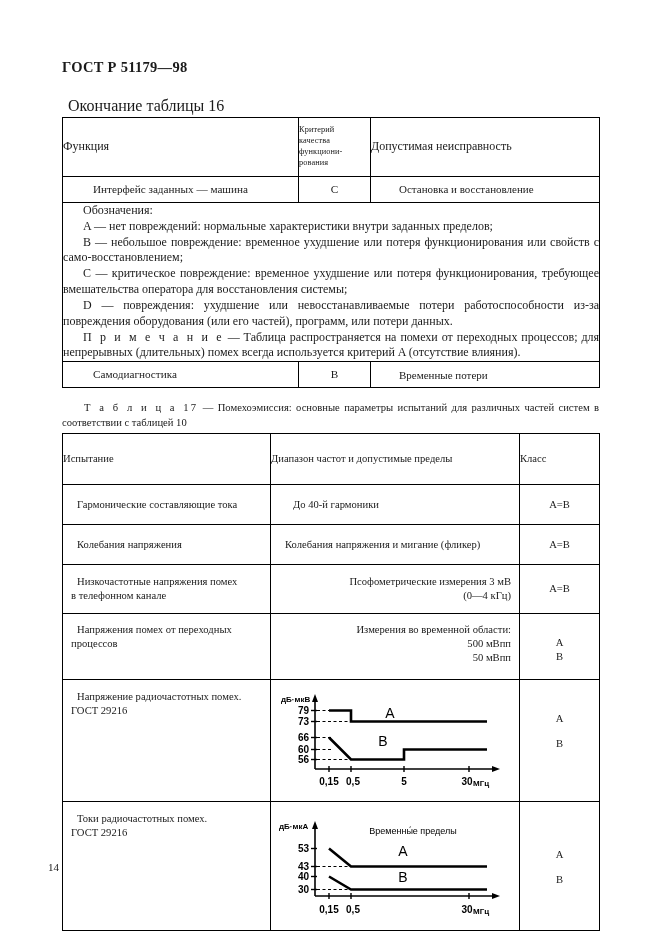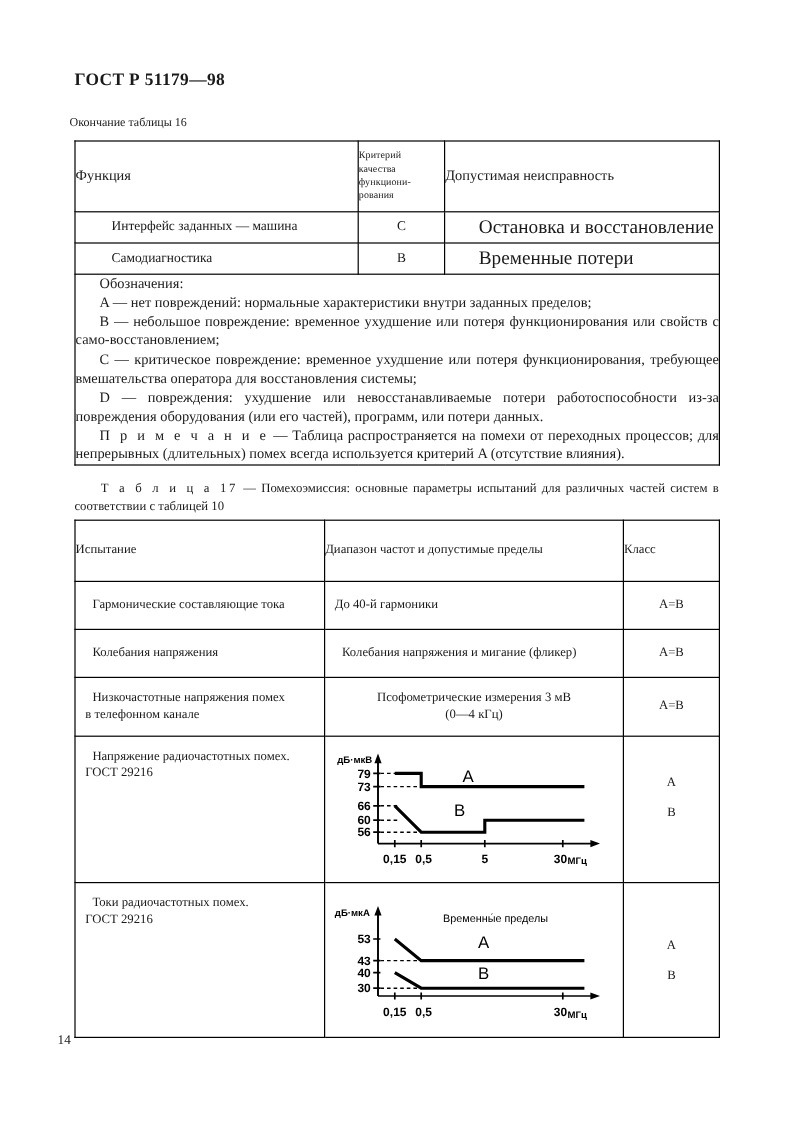--- a/index.html
+++ b/index.html
@@ -26,23 +26,23 @@
     position: absolute;
     left: 62px;
     top: 59px;
     font-size: 14.5px;
     font-weight: bold;
     letter-spacing: 0.3px;
     white-space: nowrap;
   }
   .cont-label {
     position: absolute;
-    left: 58px;
+    left: 68px;
     top: 97px;
-    font-size: 10px;
+    font-size: 16px;
     white-space: nowrap;
   }
   
   table.doc {
     border-collapse: collapse;
     position: absolute;
     table-layout: fixed;
   }
   table.doc td {
     border: 1px solid #000;
@@ -61,21 +61,21 @@
     letter-spacing: 0.1px;
   }
   
   #table16 {
     left: 62px;
     top: 117px;
     width: 537px;
   }
   #table16 td.fn { padding-left: 30px; font-size: 11.2px; }
   #table16 td.crit { text-align: center; font-size: 11.2px; }
-  #table16 td.def { padding-left: 28px; font-size: 16px; }
+  #table16 td.def { padding-left: 28px; font-size: 11px; }
   .notes {
     padding: 7px 9px 9px 9px;
     font-size: 10.3px;
     line-height: 1.42;
     text-align: justify;
   }
   .notes p { margin: 0; text-indent: 20px; }
   .sp-out { letter-spacing: 2.2px; }
   
   .t17-cap {
@@ -90,21 +90,21 @@
   }
   
   #table17 {
     left: 62px;
     top: 433px;
     width: 537px;
     border-radius: 26px;
   }
   #table17 td { font-size: 10.6px; }
   #table17 td.test { padding: 6px 8px 6px 14px; }
-  #table17 td.range { padding: 6px 8px; text-align: center; }
+  #table17 td.range { padding: 6px 8px; text-align: right; }
   #table17 td.cls { text-align: center; }
   .multi { line-height: 1.5; }
   
   .chartcell { padding: 4px 0 4px 0; }
   svg.chart { display: block; margin: 0 auto; }
   svg.chart text {
     font-family: "Liberation Sans", sans-serif;
     fill: #000;
   }
   .ax-num { font-size: 10px; font-weight: bold; }
@@ -143,34 +143,34 @@
           <div>рования</div>
         </td>
         <td class="hcell">Допустимая неисправность</td>
       </tr>
       <tr>
         <td class="fn" style="height:25px">Интерфейс заданных — машина</td>
         <td class="crit">C</td>
         <td class="def">Остановка и восстановление</td>
       </tr>
       <tr>
-        <td class="fn" style="height:25px">Самодиагностика</td>
-        <td class="crit">B</td>
-        <td class="def">Временные потери</td>
-      </tr>
-      <tr>
         <td colspan="3" class="notes" style="height:134px;vertical-align:top">
           <p>Обозначения:</p>
           <p>A — нет повреждений: нормальные характеристики внутри заданных пределов;</p>
           <p>B — небольшое повреждение: временное ухудшение или потеря функционирования или свойств с само-восстановлением;</p>
           <p>C — критическое повреждение: временное ухудшение или потеря функционирования, требующее вмешательства оператора для восстановления системы;</p>
           <p>D — повреждения: ухудшение или невосстанавливаемые потери работоспособности из-за повреждения оборудования (или его частей), программ, или потери данных.</p>
           <p><span class="sp-out">П р и м е ч а н и е</span><span> — Таблица распространяется на помехи от переходных процессов; для непрерывных (длительных) помех всегда используется критерий A (отсутствие влияния).</span></p>
         </td>
       </tr>
+      <tr>
+        <td class="fn" style="height:25px">Самодиагностика</td>
+        <td class="crit">B</td>
+        <td class="def">Временные потери</td>
+      </tr>
     </tbody>
   </table>
 
   <div class="t17-cap">
     <span class="sp-out">Т а б л и ц а  17</span><span> — Помехоэмиссия: основные параметры испытаний для различных частей систем в соответствии с таблицей 10</span>
   </div>
 
   <table class="doc" id="table17">
     <colgroup>
       <col style="width:208px">
@@ -179,21 +179,21 @@
     </colgroup>
     <tbody>
       <tr>
         <td class="hcell" style="height:50px">Испытание</td>
         <td class="hcell">Диапазон частот и допустимые пределы</td>
         <td class="hcell">Класс</td>
       </tr>
 
       <tr>
         <td class="test" style="height:27px">Гармонические составляющие тока</td>
-        <td class="range" style="text-align:left;padding-left:8px">До 40-й гармоники</td>
+        <td class="range" style="text-align:left;padding-left:22px">До 40-й гармоники</td>
         <td class="cls">A=B</td>
       </tr>
 
       <tr>
         <td class="test" style="height:27px">Колебания напряжения</td>
         <td class="range" style="text-align:left;padding-left:14px">Колебания напряжения и мигание (фликер)</td>
         <td class="cls">A=B</td>
       </tr>
 
       <tr>
@@ -201,20 +201,35 @@
           <div>Низкочастотные напряжения помех</div>
           <div style="margin-left:-6px">в телефонном канале</div>
         </td>
         <td class="range multi">
           <div>Псофометрические измерения 3 мВ</div>
           <div>(0—4 кГц)</div>
         </td>
         <td class="cls">A=B</td>
       </tr>
 
+      <tr>
+        <td class="test multi" style="height:50px;vertical-align:top;padding-top:9px">
+          <div>Напряжения помех от переходных</div>
+          <div style="margin-left:-6px">процессов</div>
+        </td>
+        <td class="range multi" style="vertical-align:top;padding-top:9px">
+          <div>Измерения во временной области:</div>
+          <div>500 мВпп</div>
+          <div>50 мВпп</div>
+        </td>
+        <td class="cls multi" style="vertical-align:top;padding-top:22px">
+          <div>A</div>
+          <div>B</div>
+        </td>
+      </tr>
 
       <tr>
         <td class="test multi" style="height:105px;vertical-align:top;padding-top:10px">
           <div>Напряжение радиочастотных помех.</div>
           <div style="margin-left:-6px">ГОСТ 29216</div>
         </td>
         <td class="chartcell">
           <svg class="chart" id="chart1" width="244" height="100" viewBox="0 0 244 100">
 
             <line x1="42" y1="8" x2="42" y2="78" stroke="#000" stroke-width="1.6"></line>

